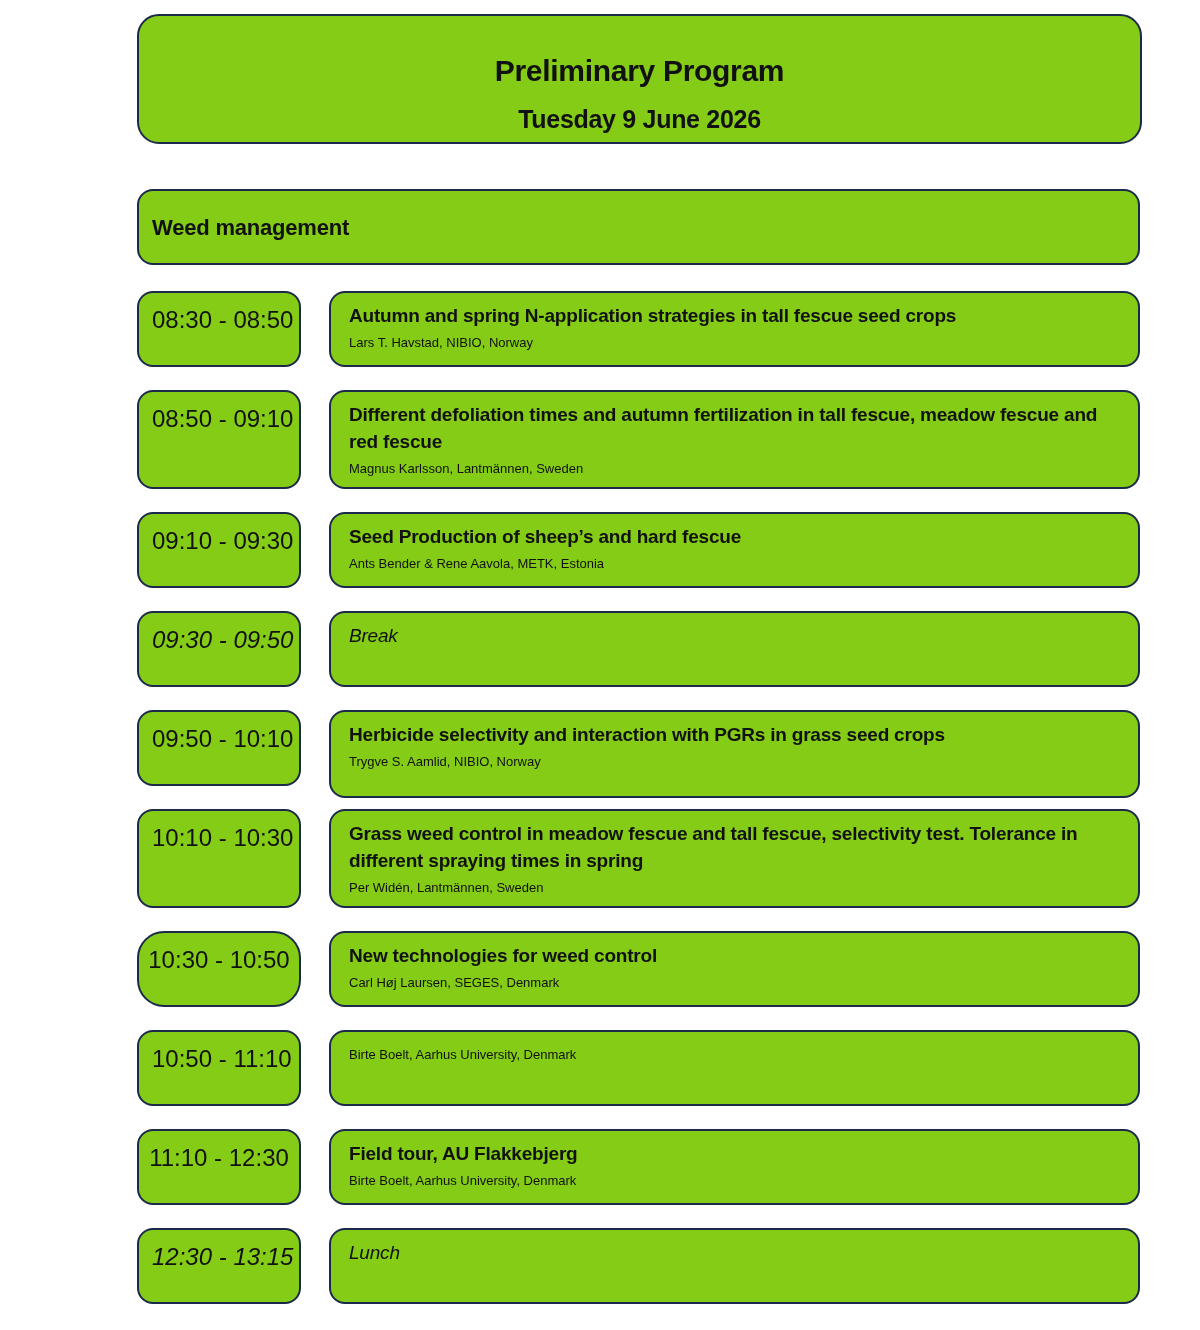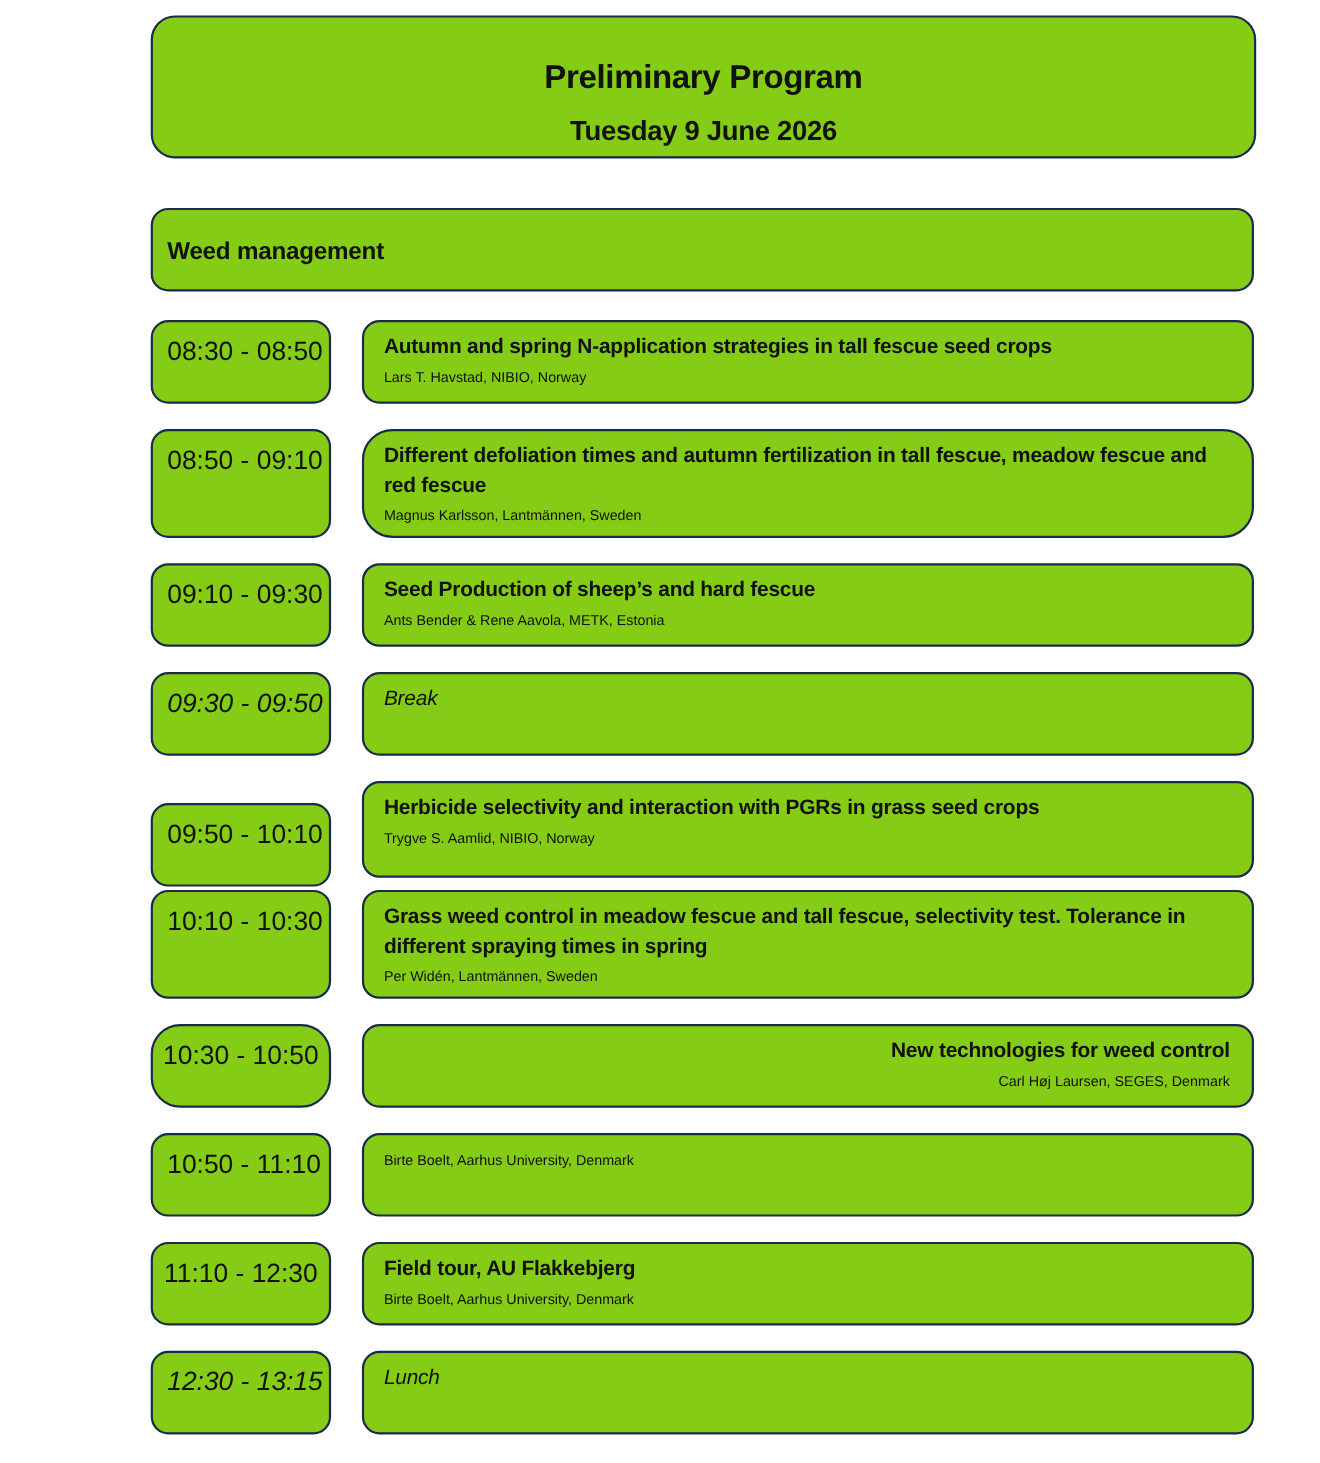--- a/index.html
+++ b/index.html
@@ -119,21 +119,21 @@
 <div class="box talk-box" style="top:291px;height:76px;">
   <div class="talk-inner">
     <div class="talk-title">Autumn and spring N-application strategies in tall fescue seed crops</div>
     <div class="talk-speaker">Lars T. Havstad, NIBIO, Norway</div>
   </div>
 </div>
 
 <div class="box time-box" style="top:390px;height:99px;">
   <div class="time-text">08:50 - 09:10</div>
 </div>
-<div class="box talk-box" style="top:390px;height:99px;border-radius:28px;">
+<div class="box talk-box" style="top:390px;height:99px;">
   <div class="talk-inner">
     <div class="talk-title">Different defoliation times and autumn fertilization in tall fescue, meadow fescue and red fescue</div>
     <div class="talk-speaker">Magnus Karlsson, Lantmännen, Sweden</div>
   </div>
 </div>
 
 <div class="box time-box" style="top:512px;height:76px;">
   <div class="time-text">09:10 - 09:30</div>
 </div>
 <div class="box talk-box" style="top:512px;height:76px;">
@@ -145,21 +145,21 @@
 
 <div class="box time-box" style="top:611px;height:76px;">
   <div class="time-text italic">09:30 - 09:50</div>
 </div>
 <div class="box talk-box" style="top:611px;height:76px;">
   <div class="talk-inner">
     <div class="talk-title italic">Break</div>
   </div>
 </div>
 
-<div class="box time-box" style="top:730px;height:76px;">
+<div class="box time-box" style="top:710px;height:76px;">
   <div class="time-text">09:50 - 10:10</div>
 </div>
 <div class="box talk-box" style="top:710px;height:88px;">
   <div class="talk-inner">
     <div class="talk-title">Herbicide selectivity and interaction with PGRs in grass seed crops</div>
     <div class="talk-speaker">Trygve S. Aamlid, NIBIO, Norway</div>
   </div>
 </div>
 
 <div class="box time-box" style="top:809px;height:99px;">
@@ -168,21 +168,21 @@
 <div class="box talk-box" style="top:809px;height:99px;">
   <div class="talk-inner">
     <div class="talk-title">Grass weed control in meadow fescue and tall fescue, selectivity test. Tolerance in different spraying times in spring</div>
     <div class="talk-speaker">Per Widén, Lantmännen, Sweden</div>
   </div>
 </div>
 
 <div class="box time-box" style="top:931px;height:76px;border-radius:27px;">
   <div class="time-text centered">10:30 - 10:50</div>
 </div>
-<div class="box talk-box" style="top:931px;height:76px;text-align:right;">
+<div class="box talk-box" style="top:931px;height:76px;">
   <div class="talk-inner">
     <div class="talk-title">New technologies for weed control</div>
     <div class="talk-speaker">Carl Høj Laursen, SEGES, Denmark</div>
   </div>
 </div>
 
 <div class="box time-box" style="top:1030px;height:76px;">
   <div class="time-text">10:50 - 11:10</div>
 </div>
 <div class="box talk-box" style="top:1030px;height:76px;">

